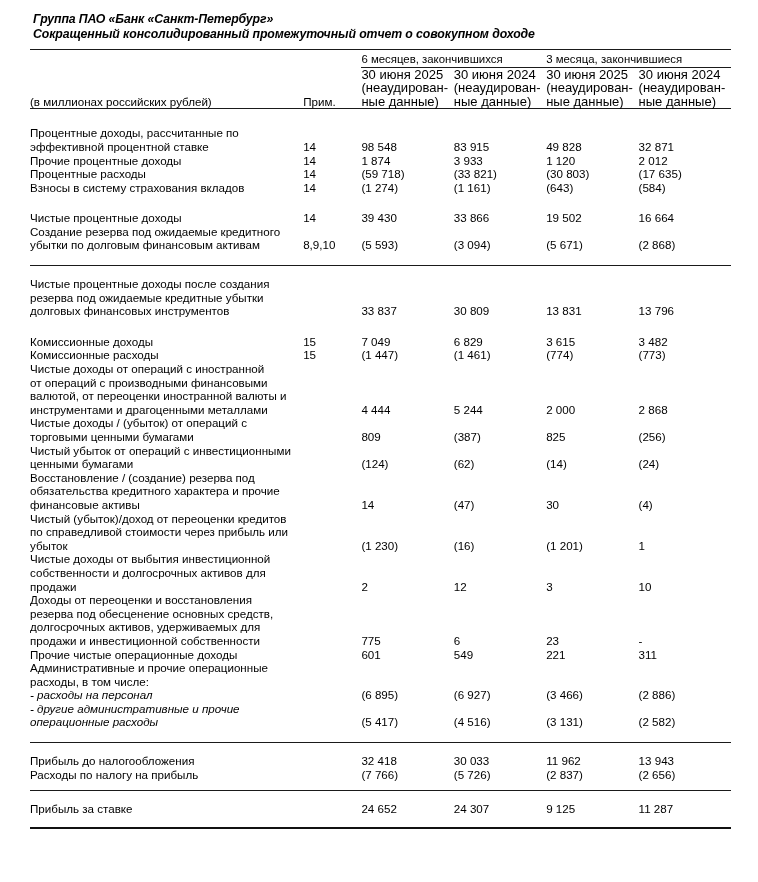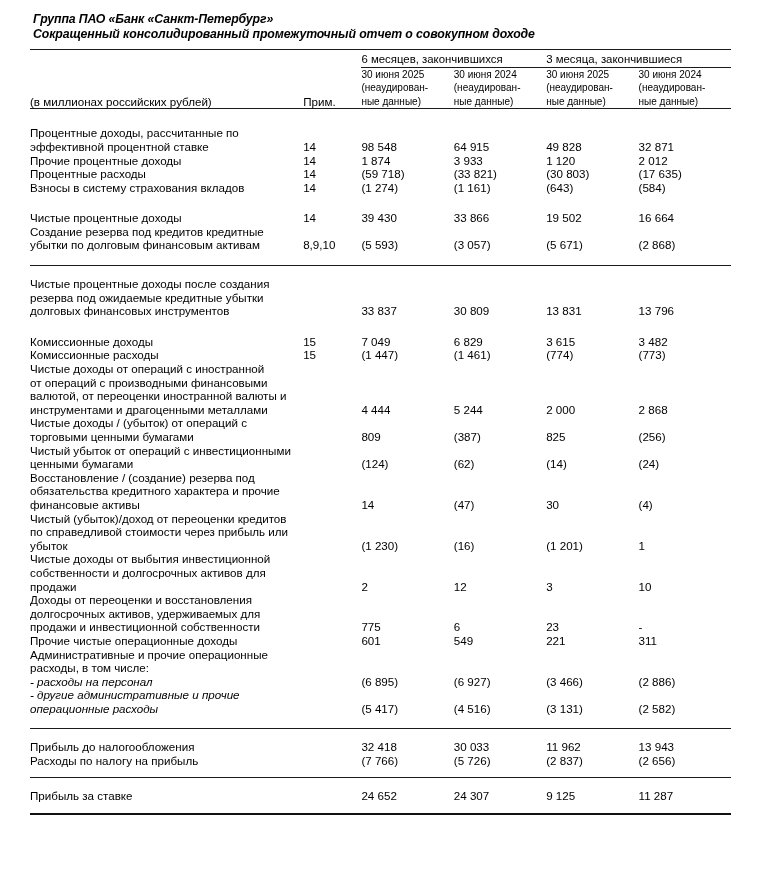--- a/index.html
+++ b/index.html
@@ -75,21 +75,21 @@
     font-size: 11.4px;
     white-space: nowrap;
     padding-bottom: 1px;
   }
   .hdr-group-line {
     border-bottom: 1.2px solid #1a1a1a;
   }
   .hdr-col {
     text-align: right;
     font-weight: bold;
-    font-size: 10px;
+    font-size: 13px;
     white-space: nowrap;
     padding-right: 4px;
     line-height: 13.4px;
   }
   .hdr-note {
     text-align: center;
     font-size: 11.6px;
     vertical-align: bottom;
   }
   .hdr-units {
@@ -178,21 +178,21 @@
       <td></td>
       <td></td>
           <td></td>
       <td></td>
           <td></td>
     </tr>
     <tr class="r">
       <td class="lbl">эффективной процентной ставке</td>
       <td class="note">14</td>
       <td class="num">98 548</td>
-      <td class="num">64 915</td>
+      <td class="num">83 915</td>
       <td class="num">49 828</td>
       <td class="num">32 871</td>
     </tr>
 
     <tr class="r">
       <td class="lbl">Прочие процентные доходы</td>
       <td class="note">14</td>
       <td class="num">1 874</td>
       <td class="num">3 933</td>
       <td class="num">1 120</td>
@@ -224,32 +224,32 @@
     <tr class="r">
       <td class="lbl b">Чистые процентные доходы</td>
       <td class="note">14</td>
       <td class="num b">39 430</td>
       <td class="num b">33 866</td>
       <td class="num b">19 502</td>
       <td class="num b">16 664</td>
     </tr>
 
     <tr class="r">
-      <td class="lbl">Создание резерва под кредитов кредитные</td>
+      <td class="lbl">Создание резерва под ожидаемые кредитного</td>
       <td></td>
       <td></td>
           <td></td>
       <td></td>
           <td></td>
     </tr>
     <tr class="r">
       <td class="lbl">убытки по долговым финансовым активам</td>
       <td class="note">8,9,10</td>
       <td class="num">(5 593)</td>
-      <td class="num">(3 057)</td>
+      <td class="num">(3 094)</td>
       <td class="num">(5 671)</td>
       <td class="num">(2 868)</td>
     </tr>
 
     <tr>
           <td class="sp-13" colspan="6"></td>
         </tr>
     <tr class="rule-row">
           <td colspan="6">
             <hr>
@@ -449,20 +449,28 @@
 
     <tr class="r">
       <td class="lbl">Доходы от переоценки и восстановления</td>
       <td></td>
       <td></td>
           <td></td>
       <td></td>
           <td></td>
     </tr>
     <tr class="r">
+      <td class="lbl">резерва под обесценение основных средств,</td>
+      <td></td>
+      <td></td>
+          <td></td>
+      <td></td>
+          <td></td>
+    </tr>
+    <tr class="r">
       <td class="lbl">долгосрочных активов, удерживаемых для</td>
       <td></td>
       <td></td>
           <td></td>
       <td></td>
           <td></td>
     </tr>
     <tr class="r">
       <td class="lbl">продажи и инвестиционной собственности</td>
       <td class="note"></td>

